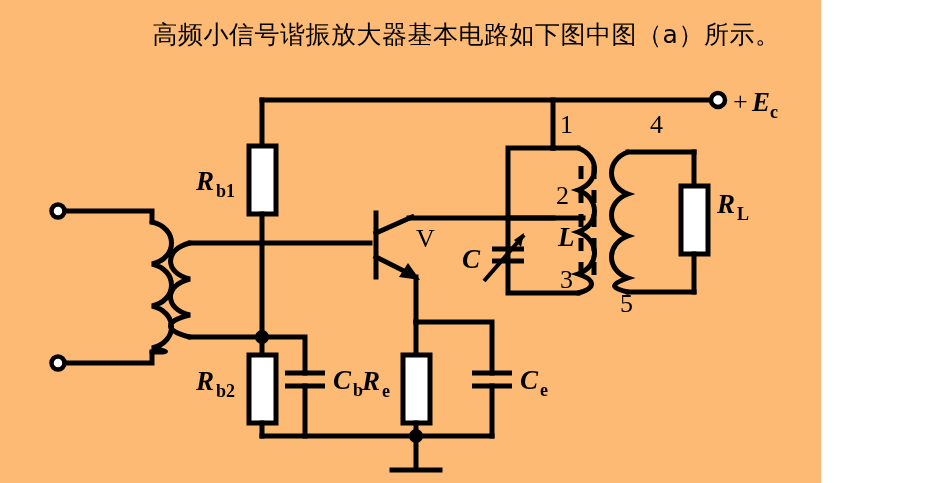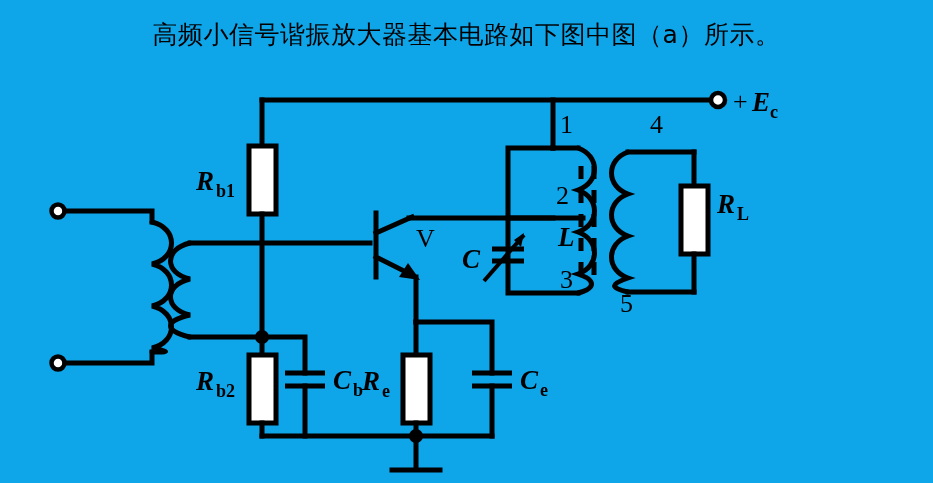--- a/index.html
+++ b/index.html
@@ -2,23 +2,23 @@
 <html><head>
 <meta charset="utf-8">
 <style>
   html, body {
     margin: 0;
     padding: 0;
     background: #ffffff;
   }
   #page {
     position: relative;
-    width: 933px;
+    width: 821px;
     height: 483px;
-    background: #0ea5e9;
+    background: #fdba74;
     overflow: hidden;
     font-family: "Liberation Serif", "DejaVu Serif", serif;
   }
   #title {
     position: absolute;
     left: 0;
     top: 18px;
     width: 933px;
     text-align: center;
     font-size: 25px;

